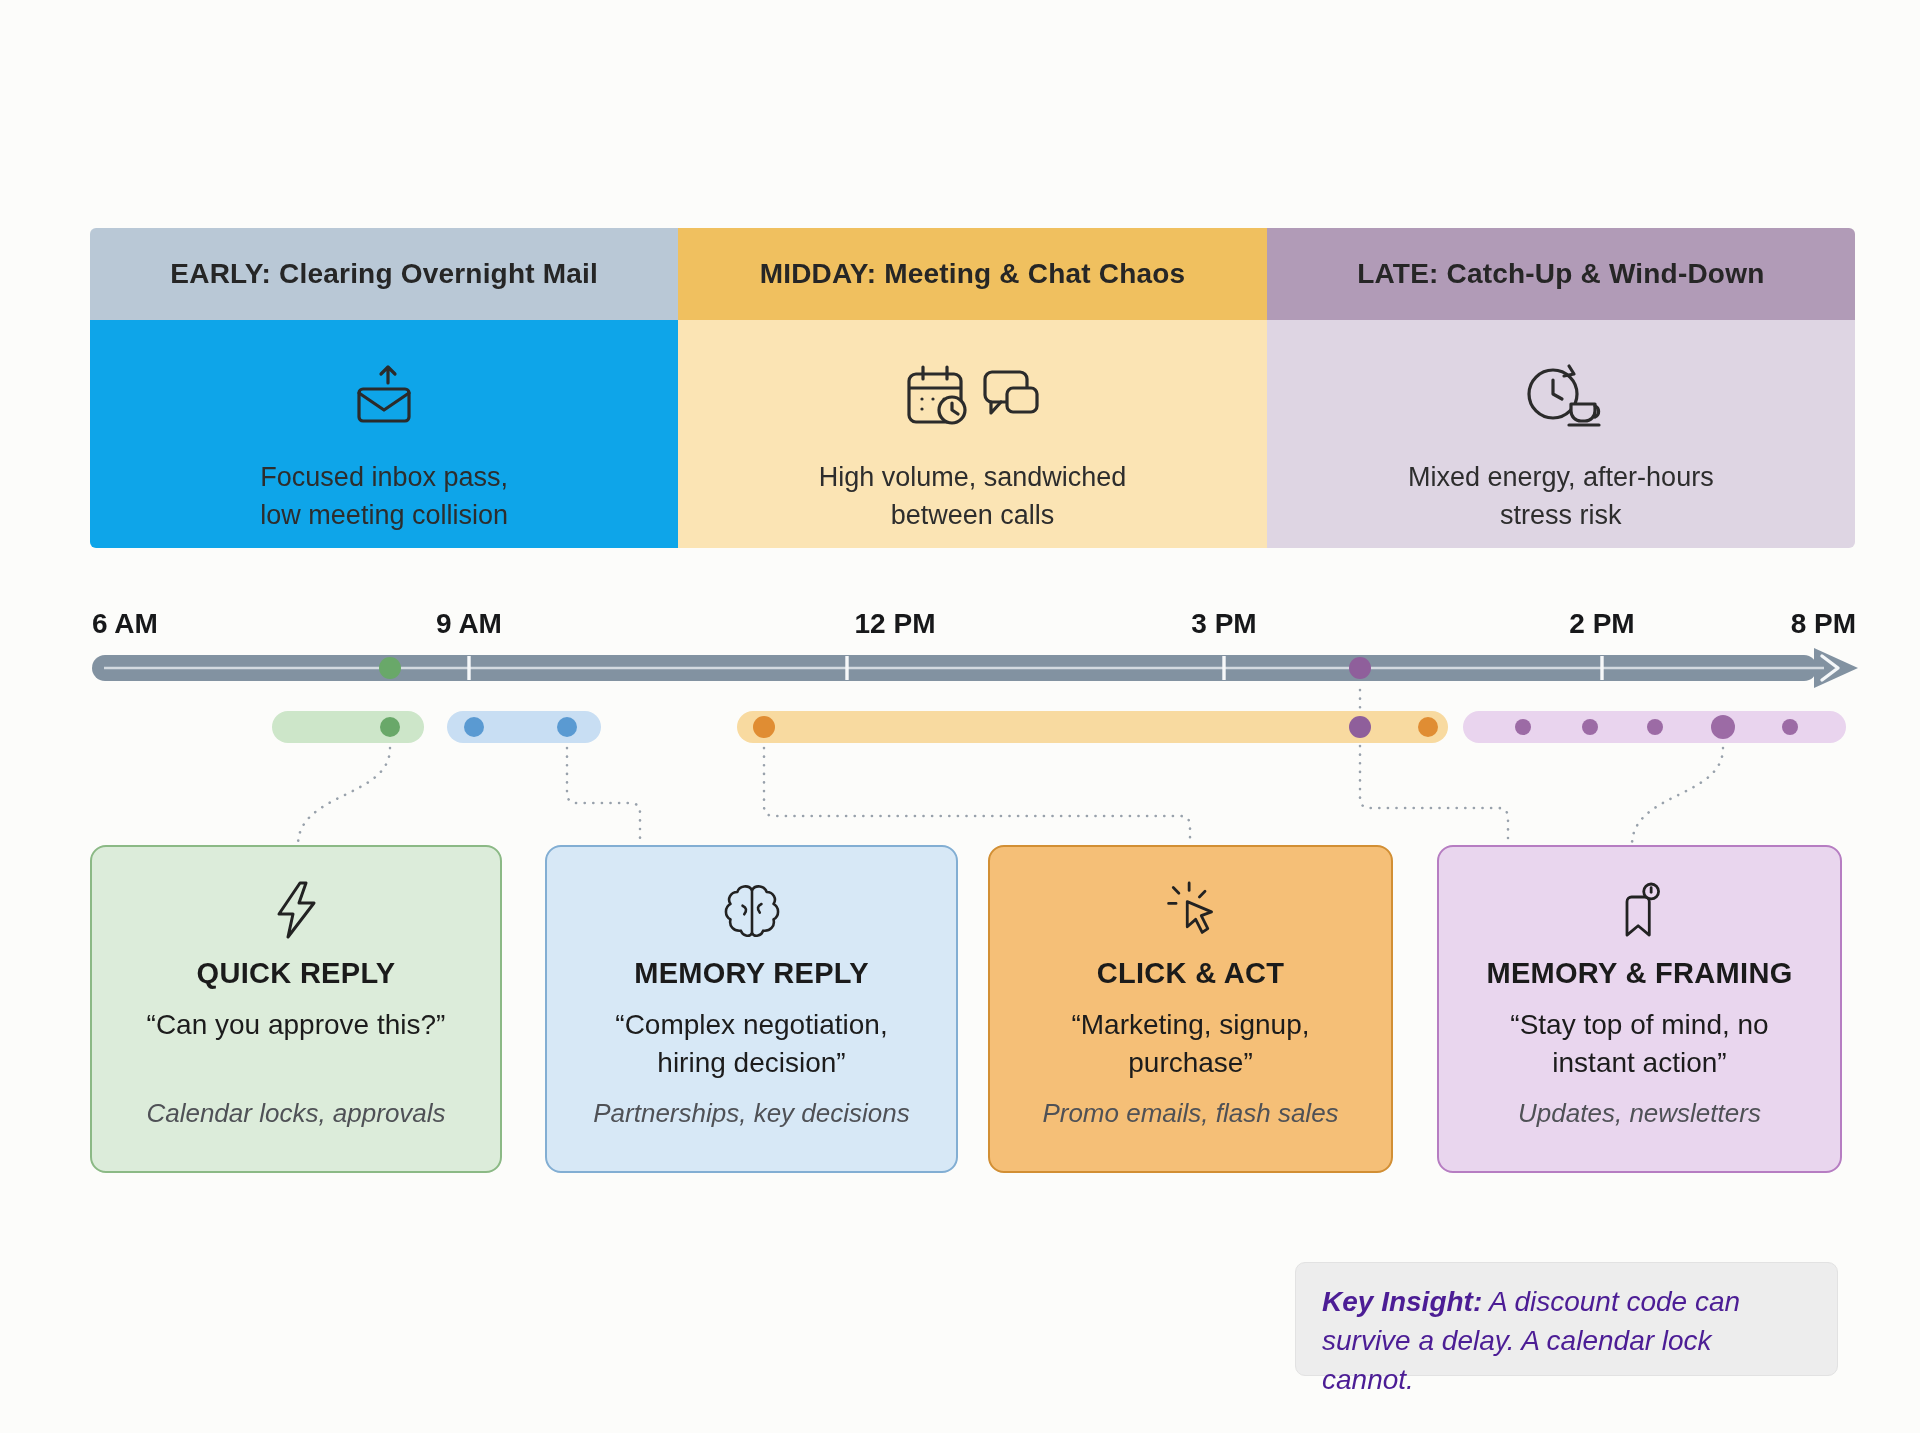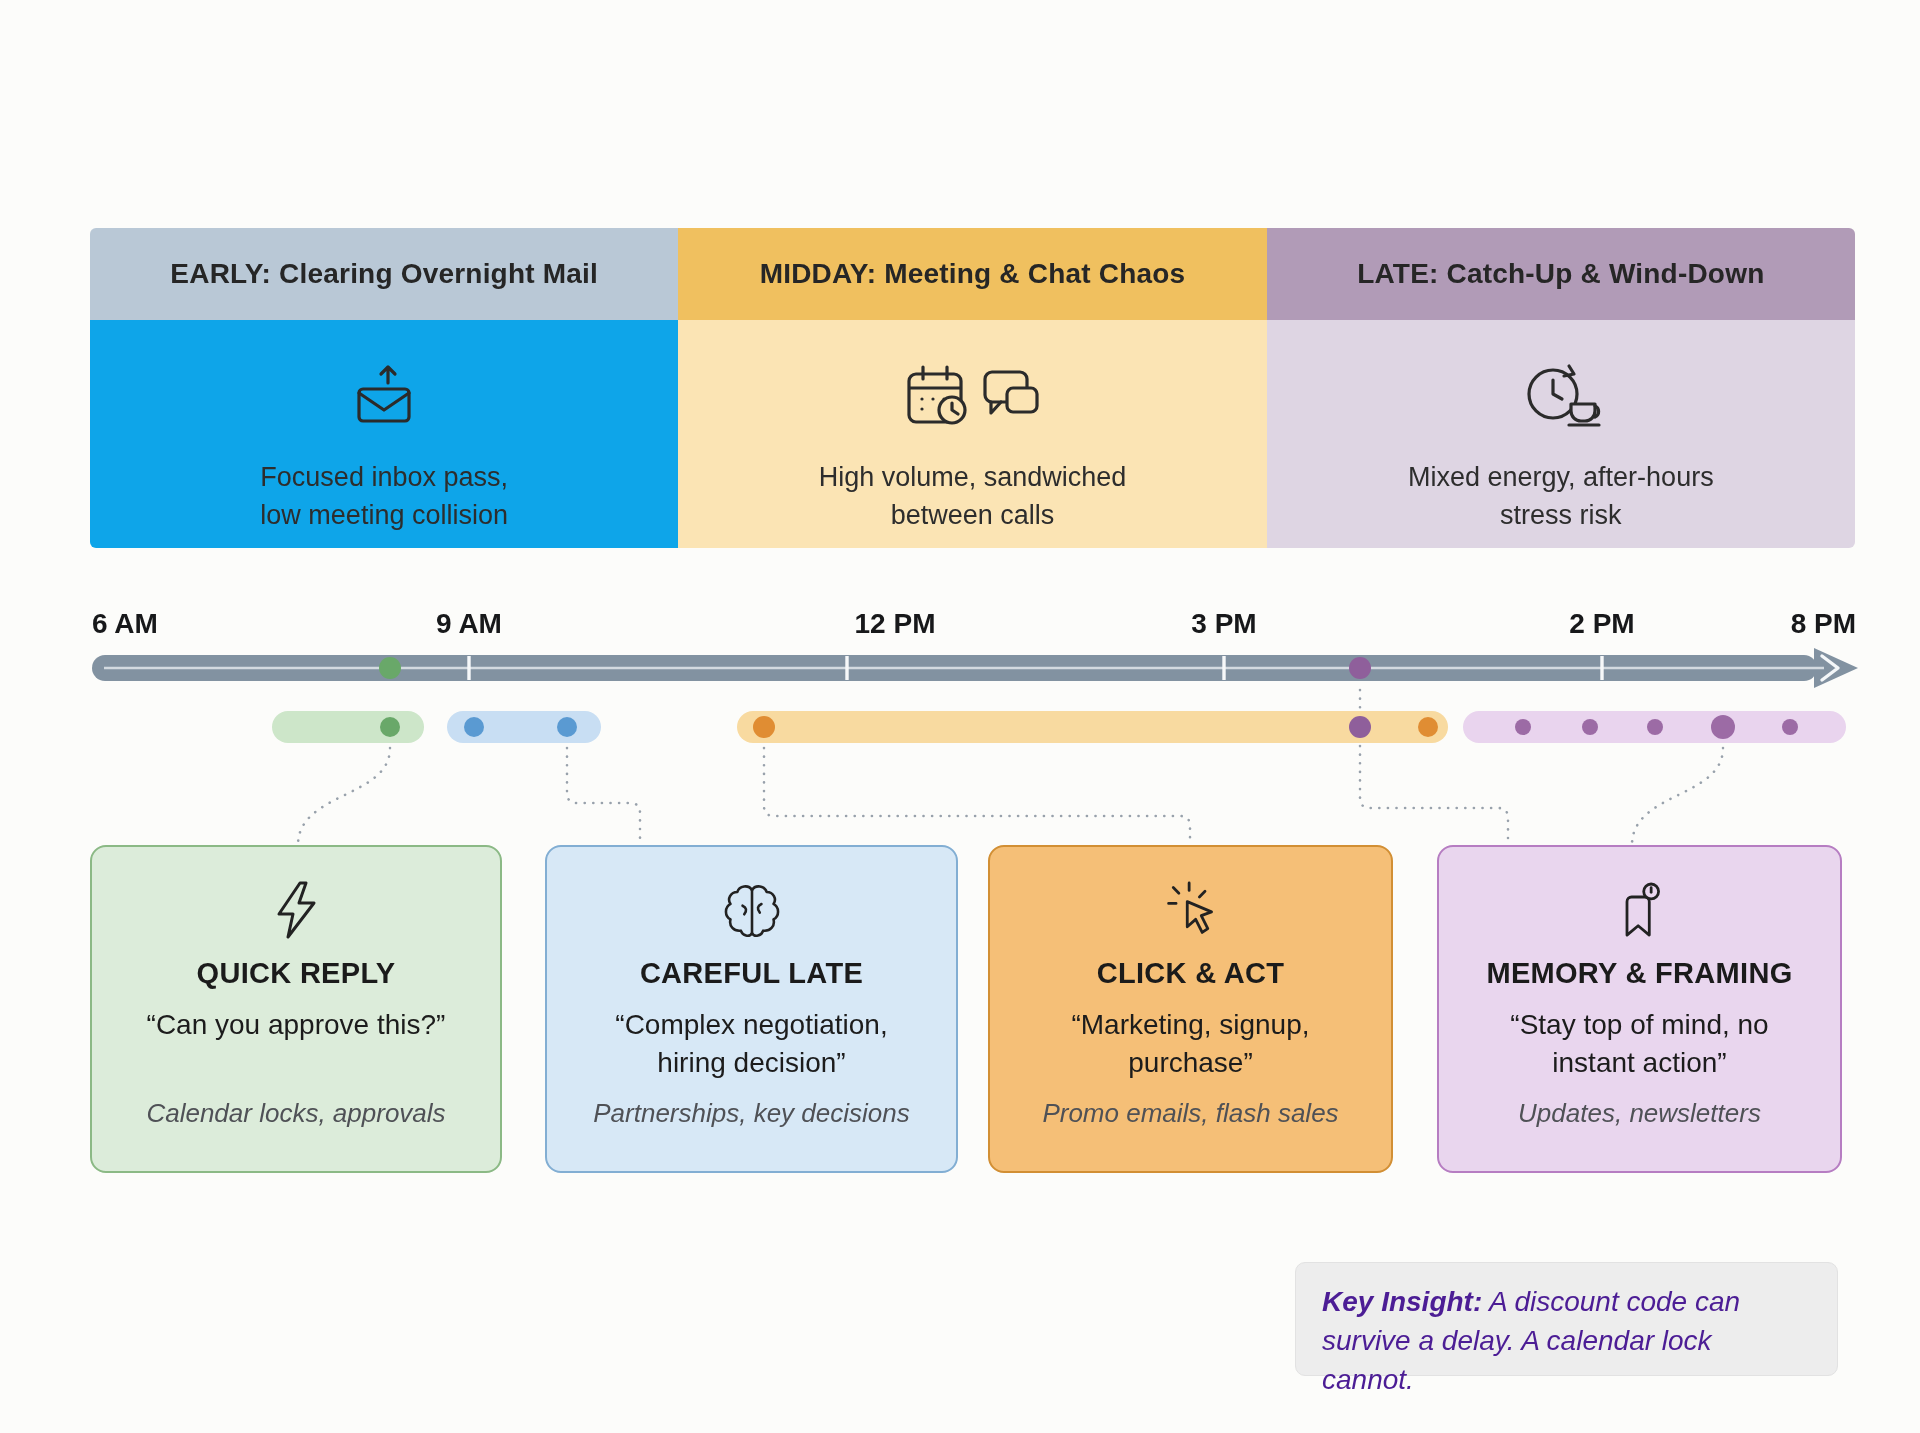--- a/index.html
+++ b/index.html
@@ -201,21 +201,21 @@
 
   <div class="card card-2">
     <div class="card-icon">
       <svg width="62" height="58" viewBox="0 0 72 66" fill="none" stroke="#222" stroke-width="3" stroke-linecap="round" stroke-linejoin="round">
         <path d="M36 10 C32 3 21 5 19 12 C11 12 7 20 11 26 C4 30 4 40 11 44 C9 52 15 58 23 57 C25 63 33 65 36 60 C39 65 47 63 49 57 C57 58 63 52 61 44 C68 40 68 30 61 26 C65 20 61 12 53 12 C51 5 40 3 36 10 Z"></path>
         <path d="M36 10 V60"></path>
         <path d="M25 28 q7 3 2 10"></path>
         <path d="M47 26 q-7 3 -2 10"></path>
       </svg>
     </div>
-    <div class="card-title">CAREFUL LATE</div>
+    <div class="card-title">MEMORY REPLY</div>
     <div class="card-quote">“Complex negotiation,
 hiring decision”</div>
     <div class="card-examples">Partnerships, key decisions</div>
   </div>
 
   <div class="card card-3">
     <div class="card-icon">
       <svg width="56" height="58" viewBox="0 0 60 62" fill="none" stroke="#222" stroke-width="3" stroke-linecap="round" stroke-linejoin="round">
         <path d="M28 2 V10 M6 24 H14 M11 7 L17 13 M45 11 L39 17"></path>
         <path d="M26 22 L52 33 L41 37 L48 51 L42 55 L35 41 L26 49 Z"></path>

